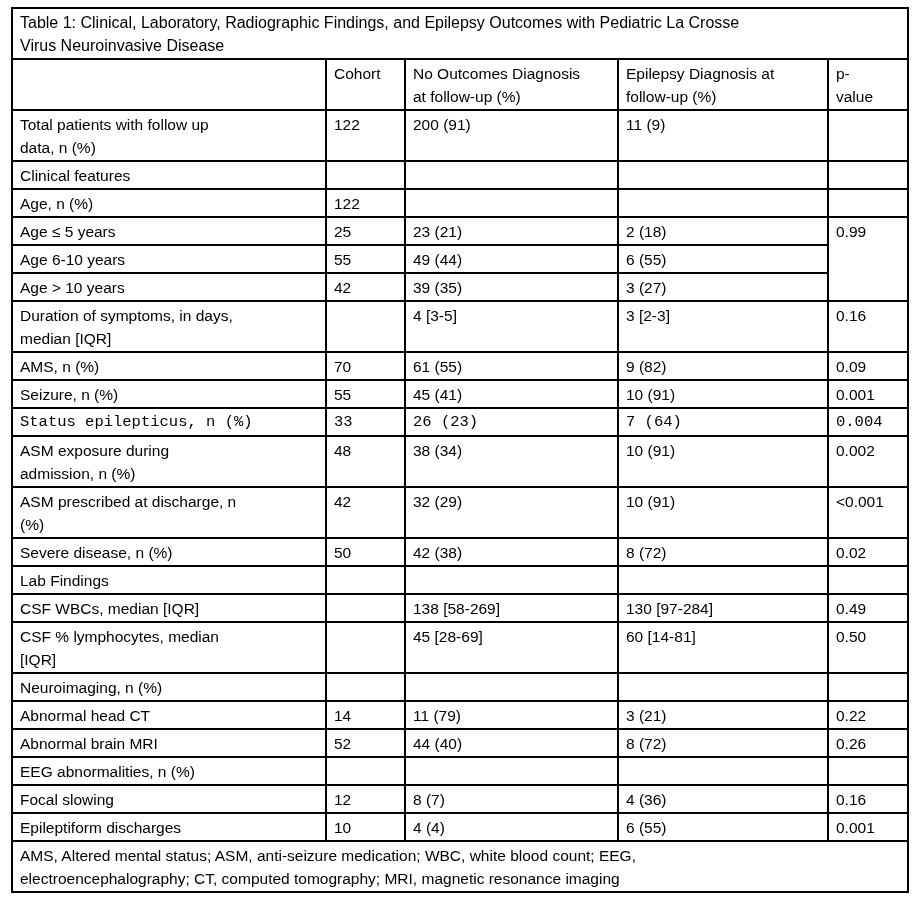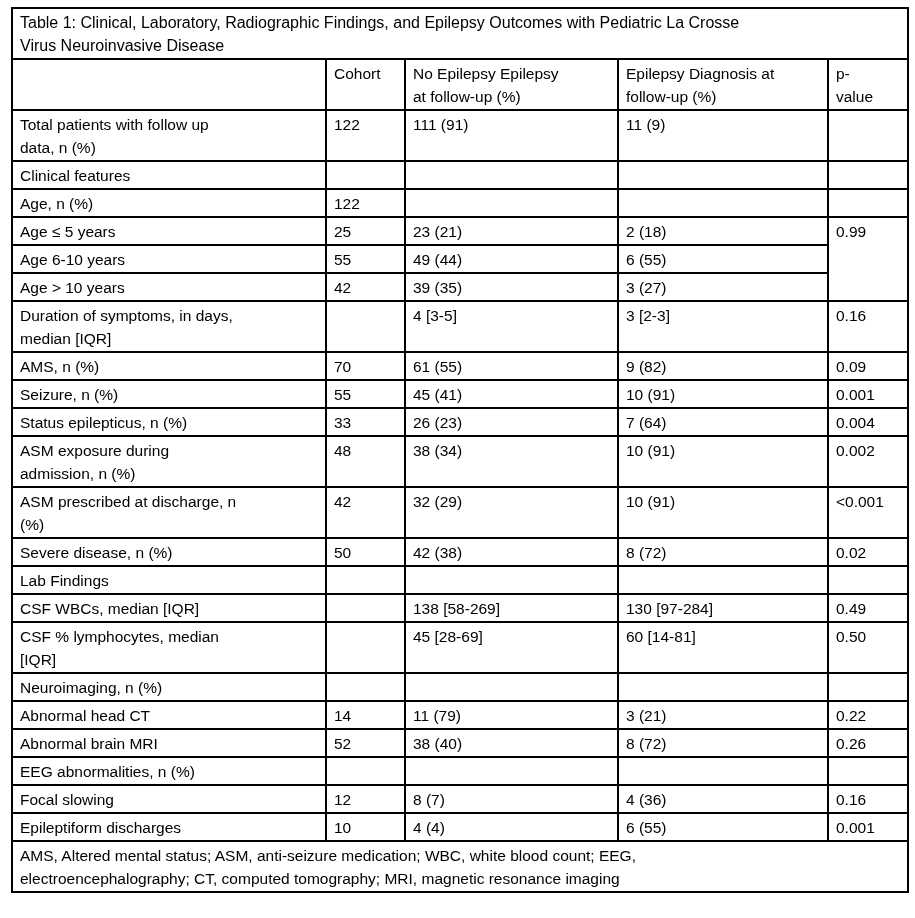--- a/index.html
+++ b/index.html
@@ -47,21 +47,21 @@
     height: 46px;
   }
   .label {
     white-space: pre-line;
   }
   .ind0 { padding-left: 7px; }
   .ind1 { padding-left: 25px; }
   .ind2 { padding-left: 41px; border-radius: 11px; }
   .section { font-weight: bold; }
   .pbold { font-weight: bold; }
-  tr.tall td { height: 50px; }
+  tr.tall td { height: 50px; font-family: Liberation Mono, monospace; }
   tbody#rows td { height: 23px; }
   .foot {
     white-space: pre-line;
     height: 46px;
   }
 </style>
 </head>
 <body>
 
 <div class="page">
@@ -74,34 +74,34 @@
       <col style="width:80px">
     </colgroup>
     <thead>
       <tr>
         <td class="title-cell" colspan="5">Table 1: Clinical, Laboratory, Radiographic Findings, and Epilepsy Outcomes with Pediatric La Crosse
 Virus Neuroinvasive Disease</td>
       </tr>
       <tr>
         <th class="hdr"></th>
         <th class="hdr">Cohort</th>
-        <th class="hdr">No Epilepsy Epilepsy
+        <th class="hdr">No Outcomes Diagnosis
 at follow-up (%)</th>
         <th class="hdr">Epilepsy Diagnosis at
 follow-up (%)</th>
         <th class="hdr">p-
 value</th>
       </tr>
     </thead>
     <tbody id="rows">
         <tr>
           <td class="label ind0">Total patients with follow up
 data, n (%)</td>
           <td>122</td>
-          <td>111 (91)</td>
+          <td>200 (91)</td>
           <td>11 (9)</td>
           <td></td>
         </tr>
         <tr>
           <td class="label ind0 section">Clinical features</td>
           <td></td>
           <td></td>
           <td></td>
           <td></td>
         </tr>
@@ -215,21 +215,21 @@
         <tr>
           <td class="label ind1">Abnormal head CT</td>
           <td>14</td>
           <td>11 (79)</td>
           <td>3 (21)</td>
           <td>0.22</td>
         </tr>
         <tr>
           <td class="label ind1">Abnormal brain MRI</td>
           <td>52</td>
-          <td>38 (40)</td>
+          <td>44 (40)</td>
           <td>8 (72)</td>
           <td>0.26</td>
         </tr>
         <tr>
           <td class="label ind0 section">EEG abnormalities, n (%)</td>
           <td></td>
           <td></td>
           <td></td>
           <td></td>
         </tr>

